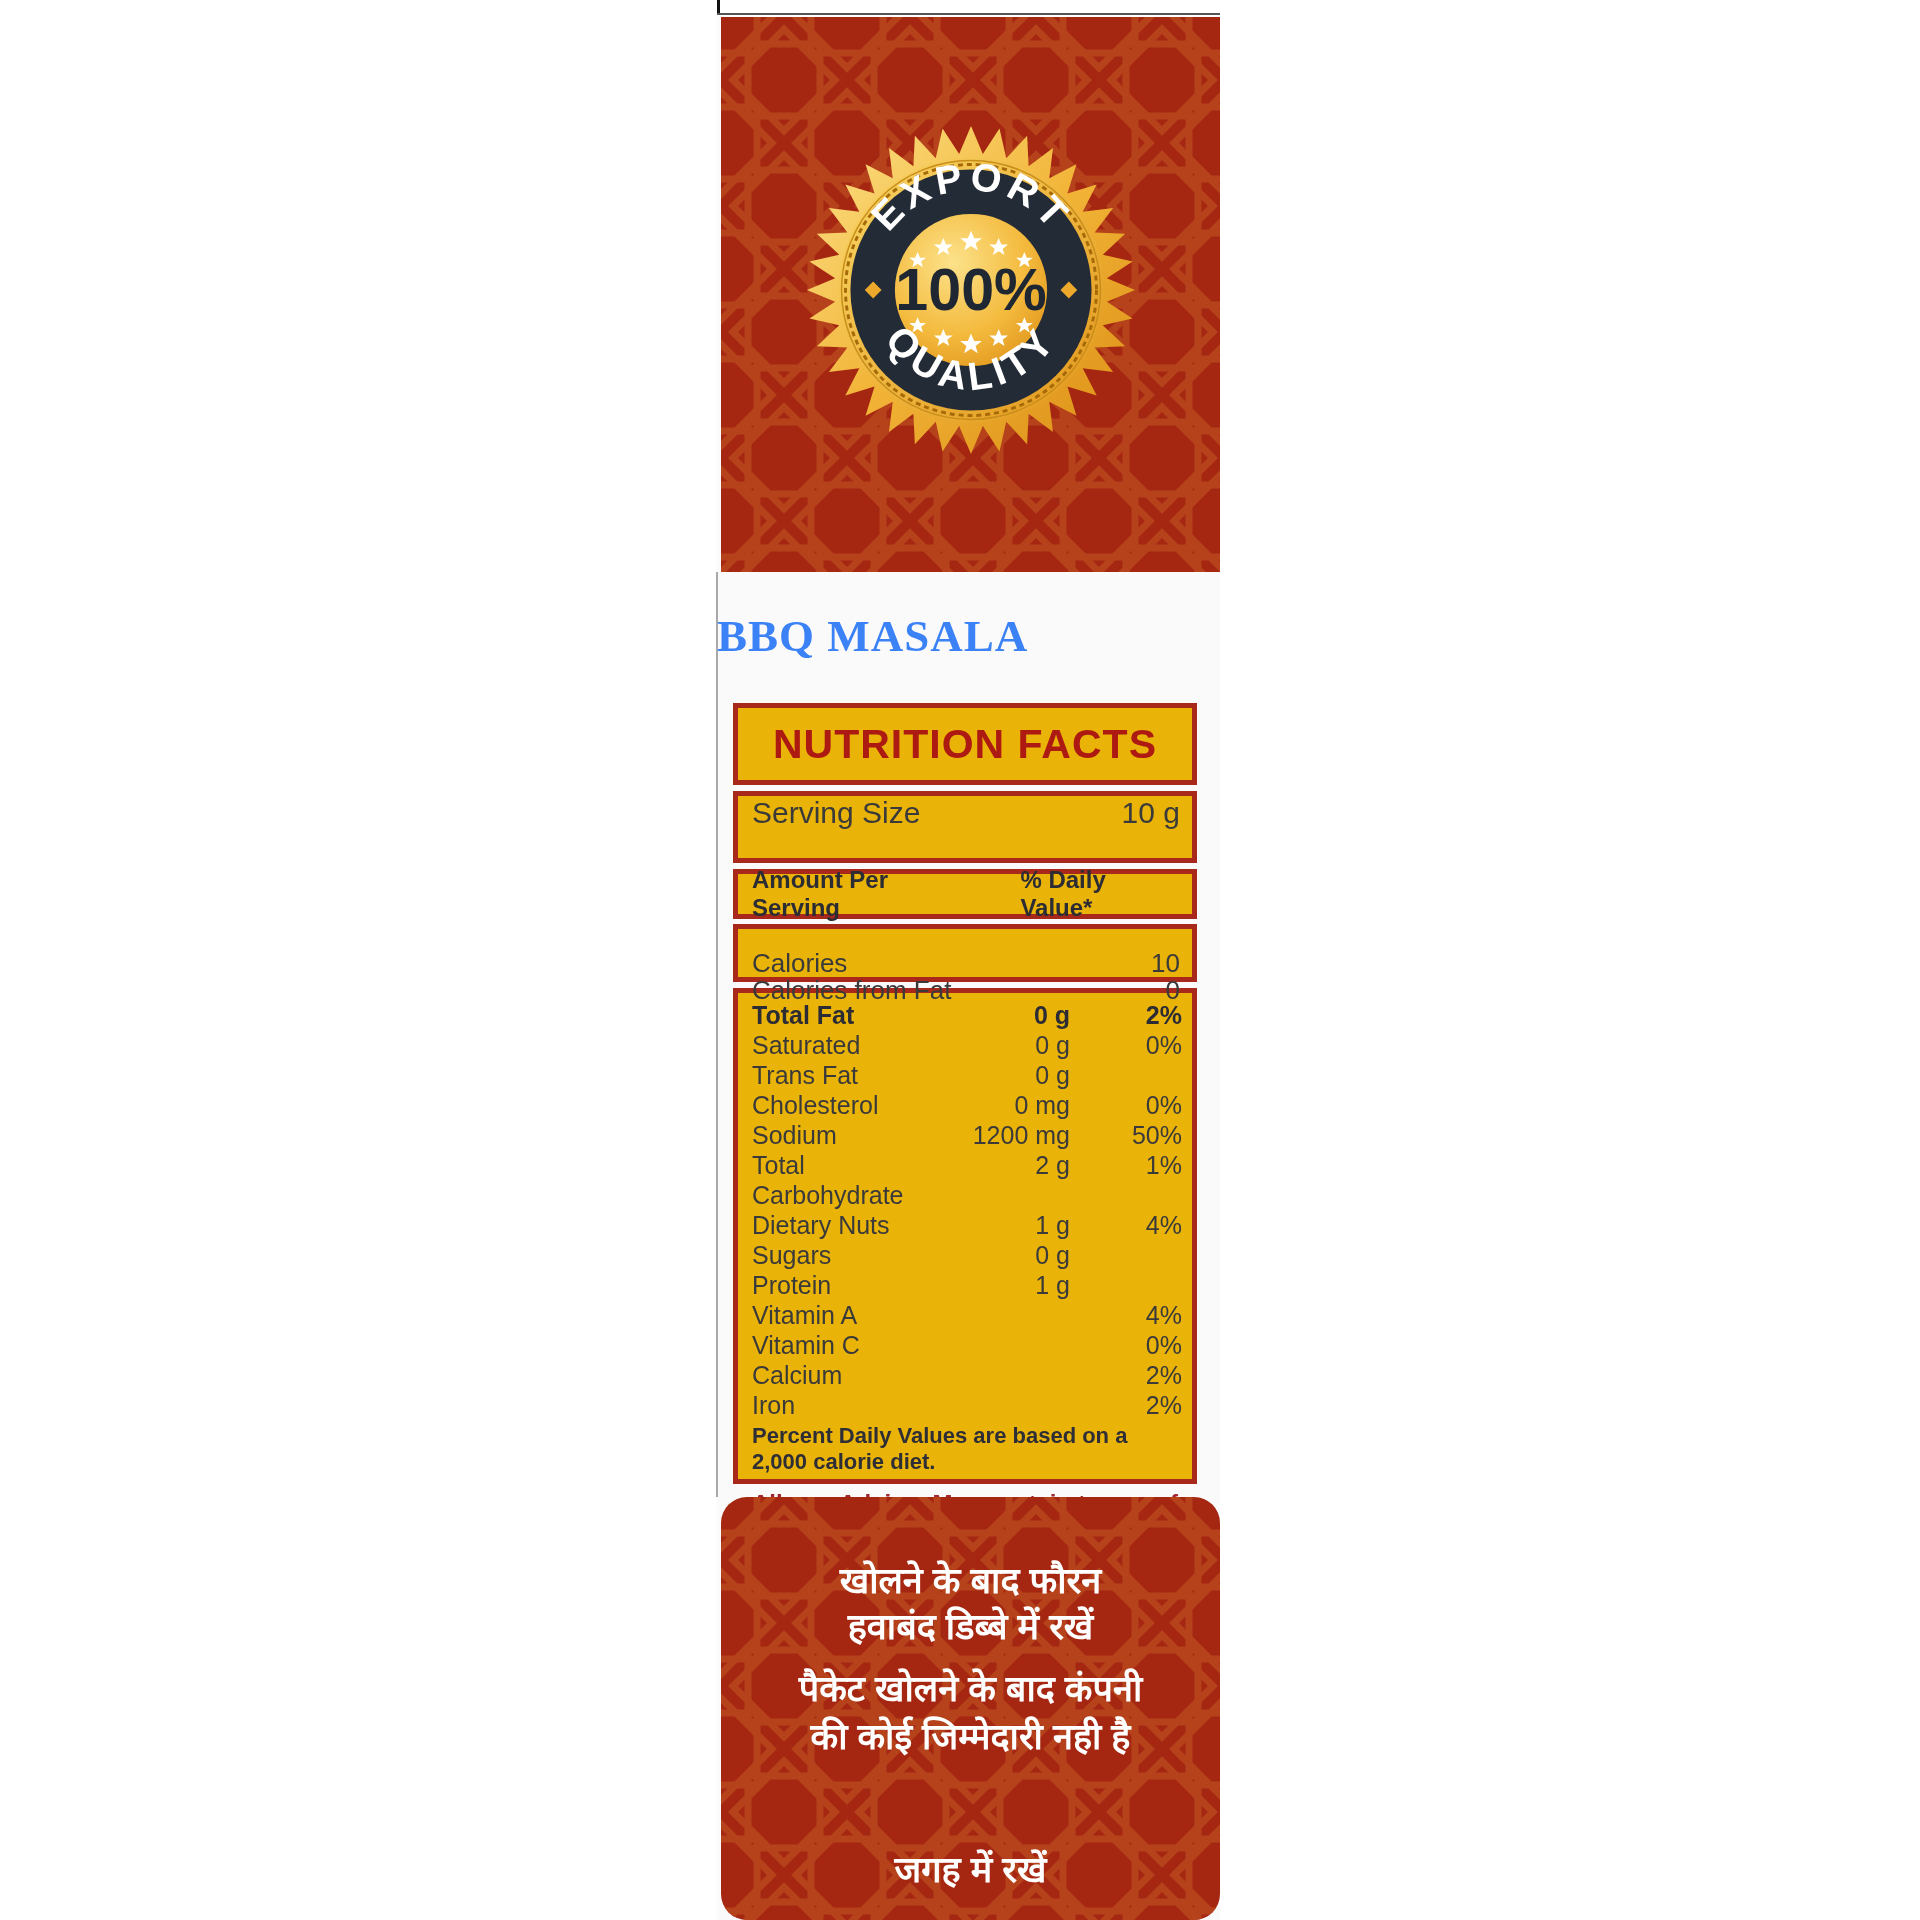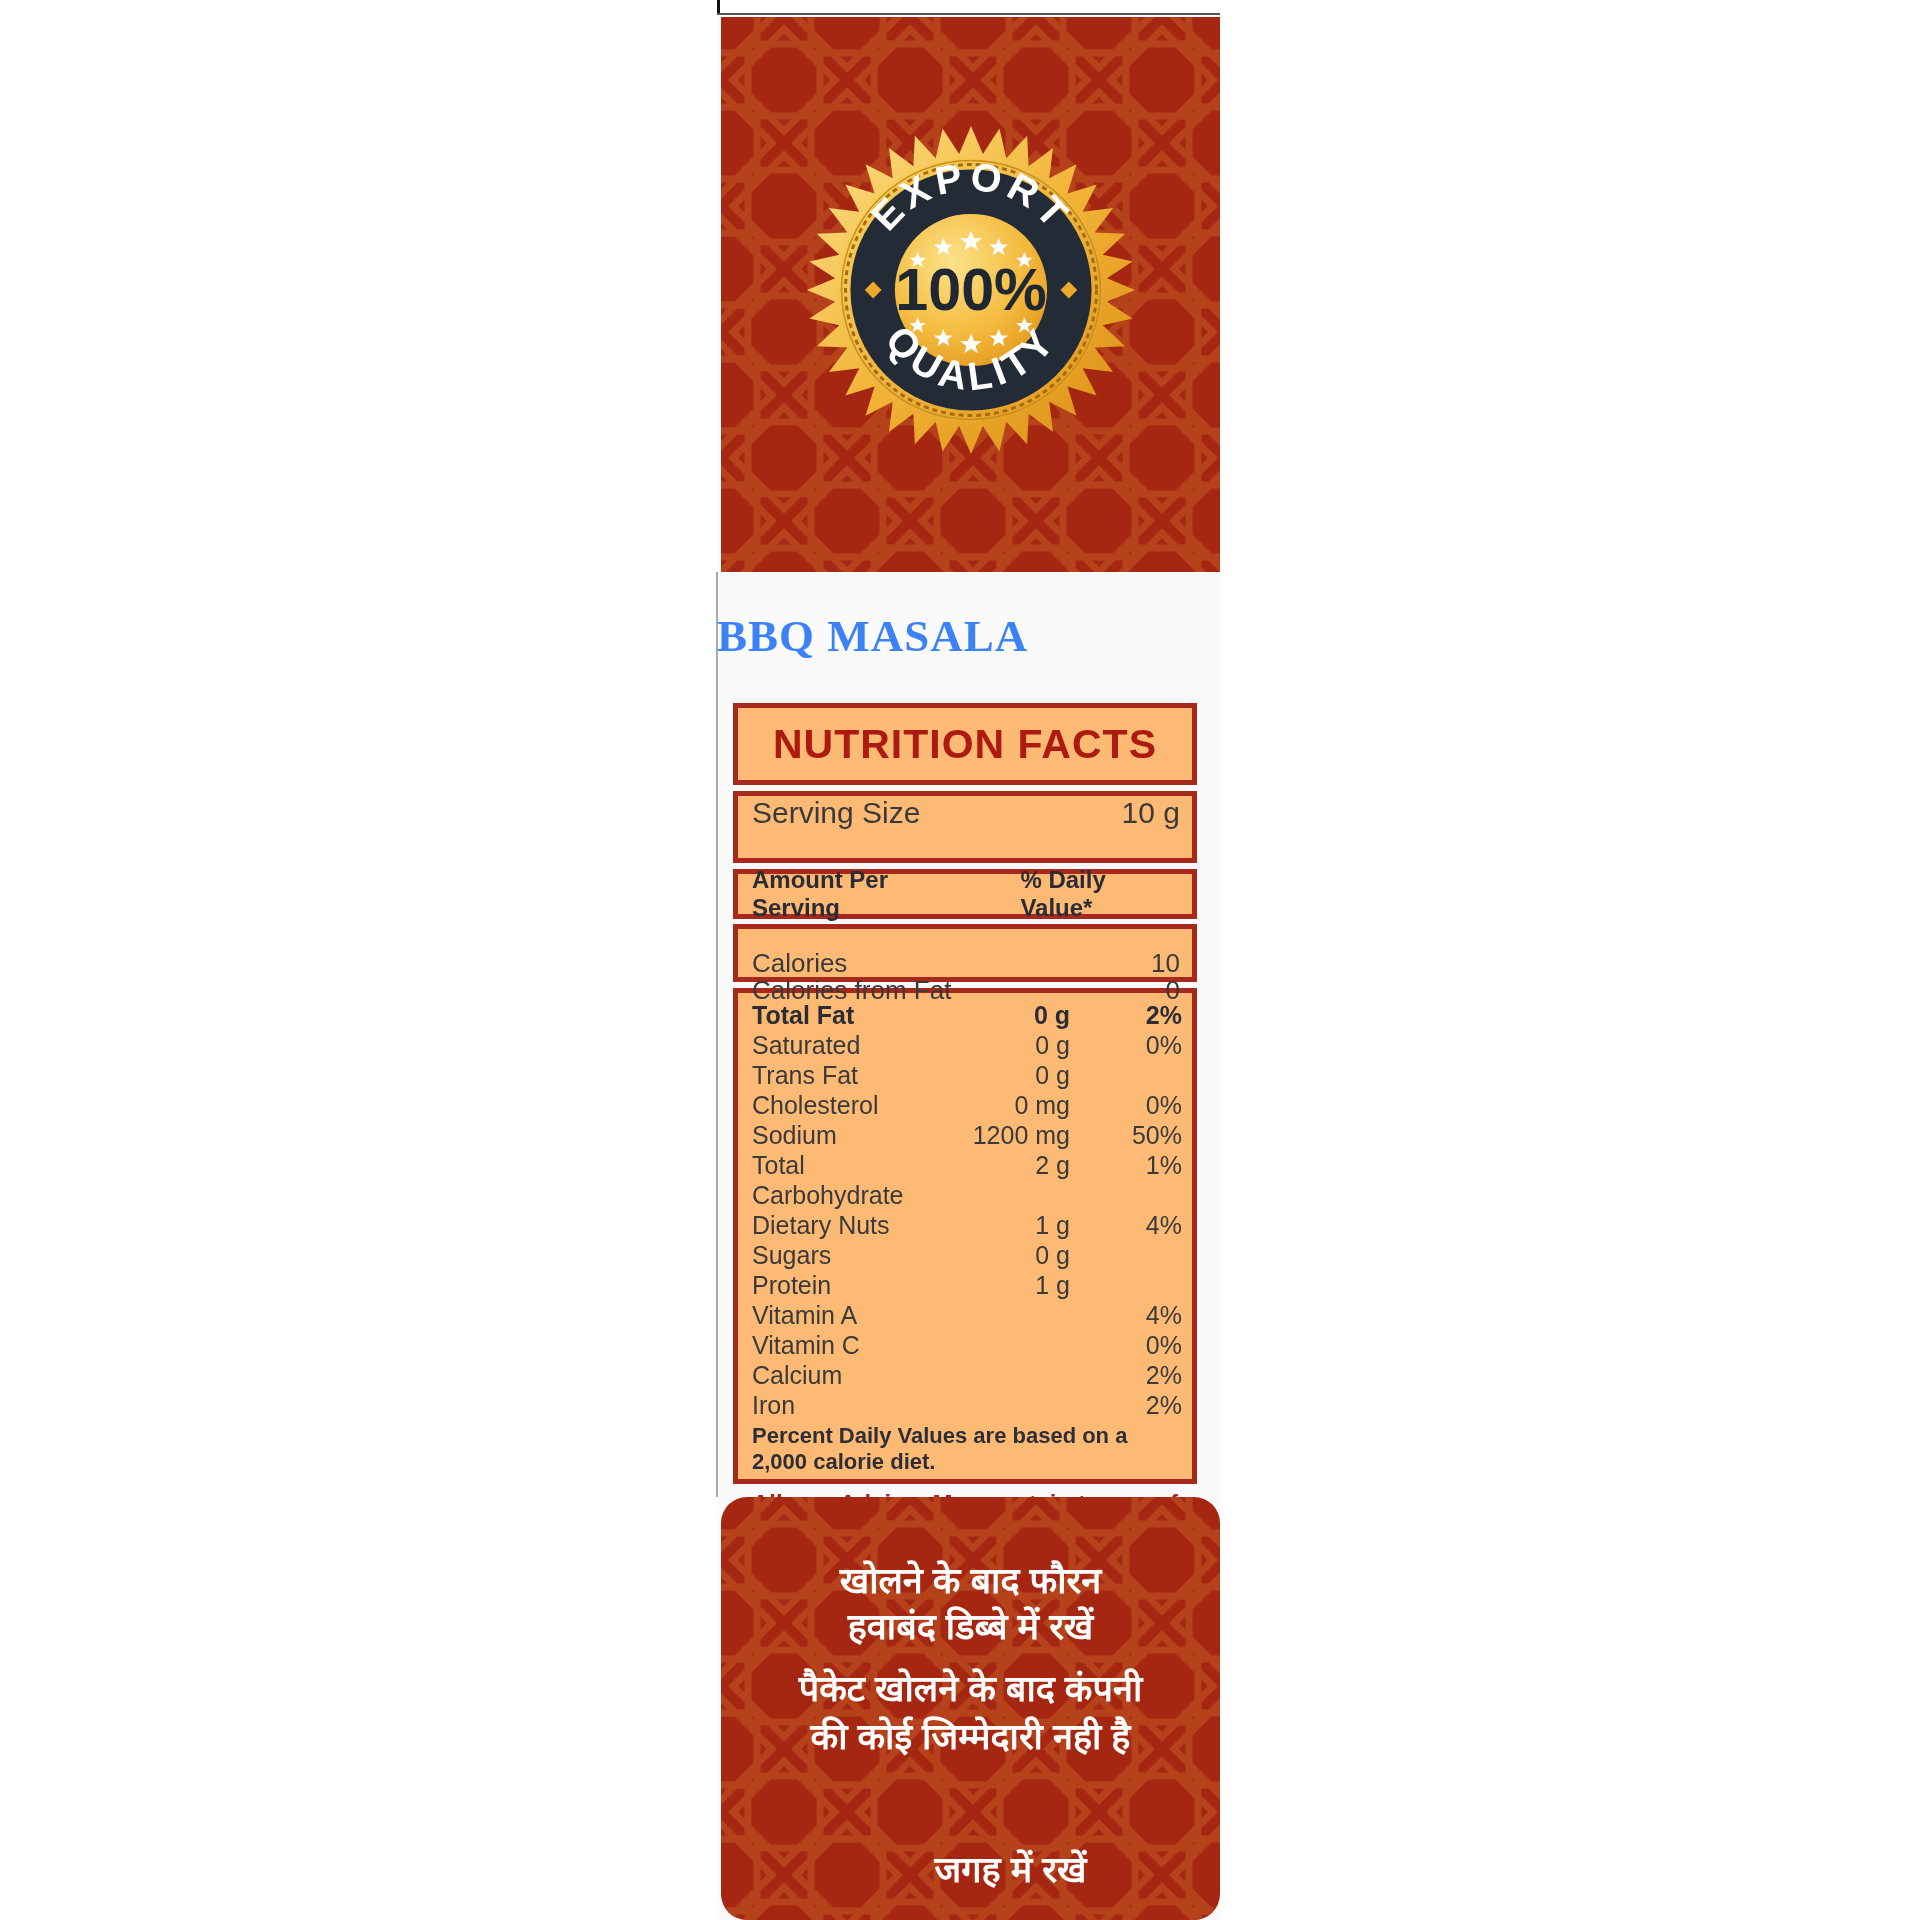--- a/index.html
+++ b/index.html
@@ -25,21 +25,21 @@
   .pct{fill:#1f2733;font-family:"Liberation Sans",sans-serif;font-weight:bold;font-size:60px;}
 
   
   .white-section{position:absolute;left:0;top:572px;width:503px;height:925px;background:#fbfafa;}
   .left-edge-line{position:absolute;left:-1px;top:0;width:2px;height:925px;background:#a9a9a9;}
   .title{margin:0;position:absolute;top:38px;left:0;width:100%;
          font-family:"Liberation Serif", serif;font-weight:bold;font-size:45px;
          color:#3b82f6;letter-spacing:1px;}
 
   .nutrition{position:absolute;left:16px;top:131px;width:464px;}
-  .nbox{box-sizing:border-box;border:5px solid #a8281c;background:#fdba74;width:464px;}
+  .nbox{box-sizing:border-box;border:5px solid #a8281c;background:#eab308;width:464px;}
   .nheader{height:82px;margin-bottom:6px;display:flex;align-items:center;justify-content:center;}
   .nheader span{font-weight:bold;font-size:41px;color:#ad1a12;letter-spacing:1px;}
   .nserving{height:72px;margin-bottom:6px;display:flex;align-items:flex-start;
             justify-content:space-between;padding:0 12px 0 14px;font-size:30px;color:#3a3a3a;}
   .namount{height:50px;margin-bottom:5px;display:flex;align-items:center;
            justify-content:space-between;padding:0 12px 0 14px;font-size:24px;
            font-weight:bold;color:#2c2c34;gap:44px;}
   .ncalories{height:58px;margin-bottom:6px;padding:21px 12px 0 14px;}
   .crow{display:grid;grid-template-columns:1fr 112px;font-size:26px;line-height:27px;color:#3a3a3a;}
   .crow .cval{text-align:right;}
@@ -48,21 +48,21 @@
   .nrow .namt{text-align:right;}
   .nrow .ndv{text-align:right;}
   .nrow.bold{font-weight:bold;color:#2c2c34;}
   .footnote{margin-top:3px;font-size:22px;font-weight:bold;color:#2e2e36;line-height:26px;}
   .allergy{margin-top:14px;font-size:24px;font-weight:bold;color:#a02730;line-height:29px;}
 
   
   .hi{position:absolute;left:0;margin:0;width:100%;text-align:center;color:#ffffff;
       font-size:36px;font-weight:600;font-family:"Liberation Sans",sans-serif;}
   .hi1{top:58px;}  .hi2{top:104px;} .hi3{top:166px;}
-  .hi4{top:214px;} .hi5{top:303px;} .hi6{top:347px;padding-left:40px;}
+  .hi4{top:214px;} .hi5{top:303px;} .hi6{top:347px;}
 </style>
 </head>
 <body>
 
 <div class="page">
   <div class="label">
 
     <div class="top-strip">
       <div class="top-tick"></div>
       <div class="top-line"></div>

